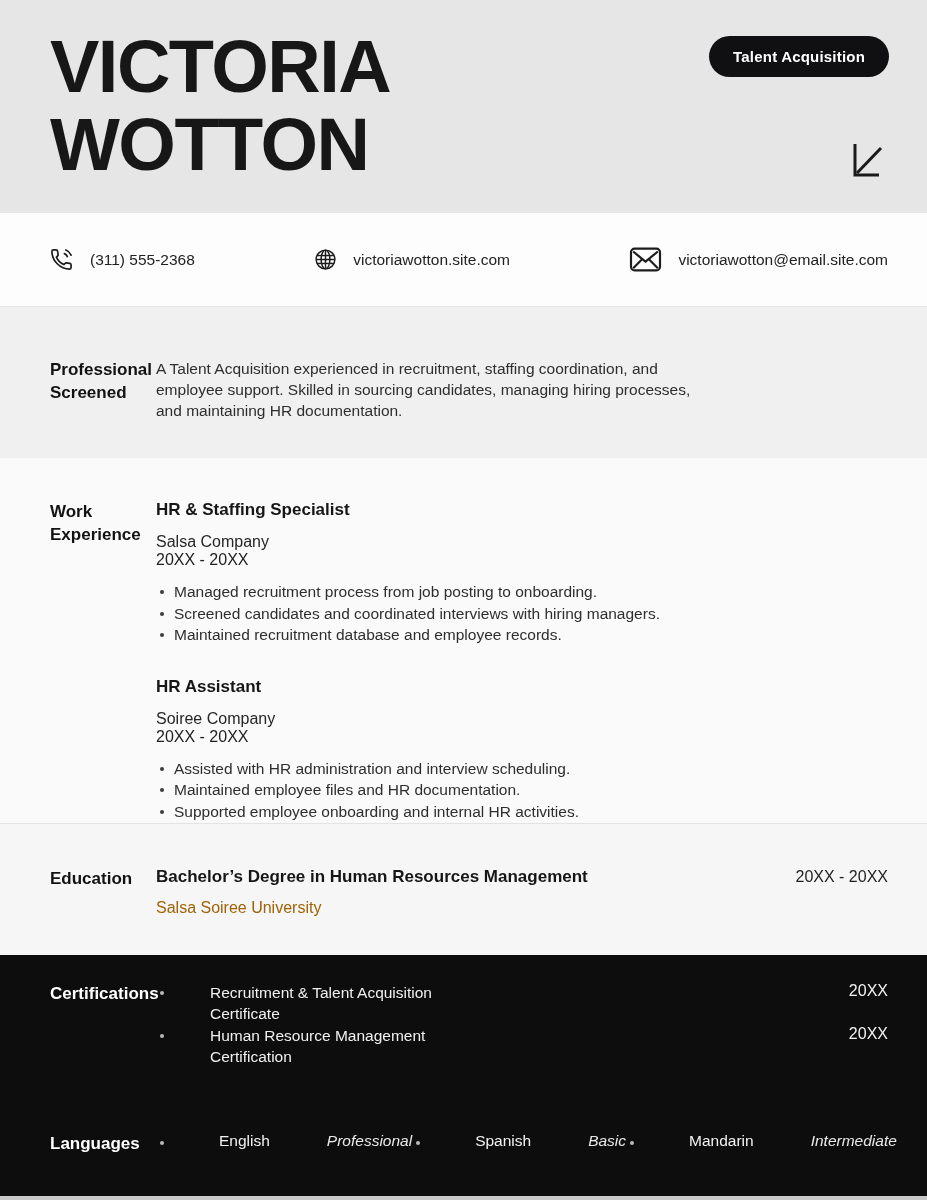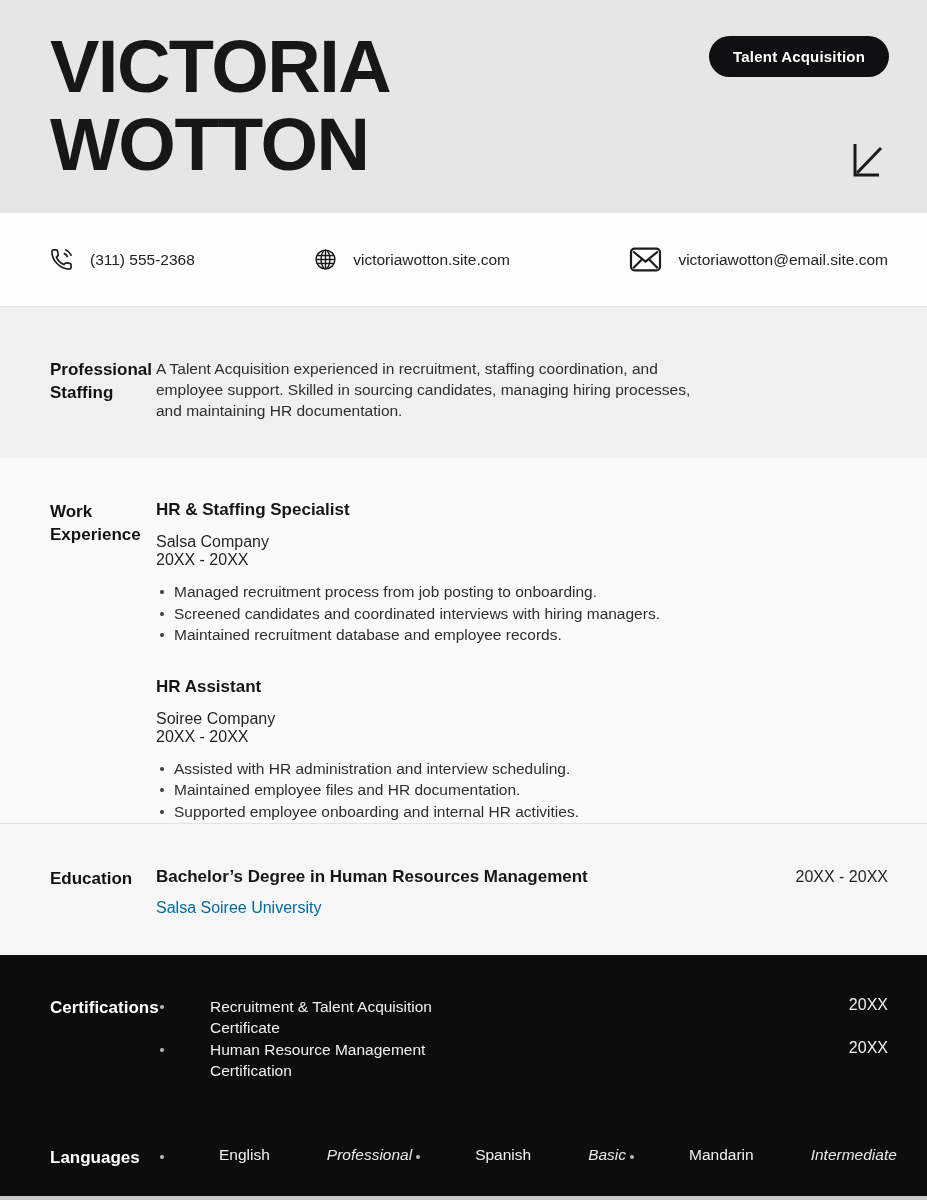--- a/index.html
+++ b/index.html
@@ -89,24 +89,24 @@
   .bullet-list { list-style: none; }
   .bullet-item { display: flex; font-size: 15.5px; line-height: 21.5px; color: #2e2e2e; }
   .dot {
     flex: 0 0 4px; width: 4px; height: 4px; border-radius: 50%;
     background: #3c3c3c; margin: 9px 10px 0 4px;
   }
 
   .edu-sec { height: 132px; background: #f6f6f6; padding-top: 43px; border-top: 1px solid #e3e3e3; }
   .degree-row { display: flex; justify-content: space-between; align-items: baseline; margin-bottom: 12px; }
   .degree-title { font-size: 17px; font-weight: 700; color: #161616; }
-  .school-name { font-size: 16px; color: #0369a1; }
-
-  
-  .dark-block { height: 241px; background: #0d0d0d; color: #f2f2f2; padding-top: 41px; }
+  .school-name { font-size: 16px; color: #a16207; }
+
+  
+  .dark-block { height: 241px; background: #0d0d0d; color: #f2f2f2; padding-top: 27px; }
   .dark-block .section { padding-right: 39px; }
   .dark-block .section-label { color: #ffffff; }
   .cert-row { display: flex; align-items: flex-start; margin-bottom: 1px; gap: 36px; }
   .cert-name { width: 272px; font-size: 15.5px; line-height: 21px; color: #f0f0f0; }
   .cert-year { margin-left: auto; font-size: 16px; color: #f2f2f2; white-space: nowrap; }
   .dark-block .dot { background: #b9b9b9; }
 
   .lang-sec { margin-top: 64px; }
   .lang-items { display: flex; justify-content: space-between; }
   .lang-item { display: flex; align-items: baseline; gap: 45px; }
@@ -166,21 +166,21 @@
           <path d="M3.5 4.5 L12 11.5 L20.5 4.5"></path>
           <path d="M3.5 16 L9.8 9.7"></path>
           <path d="M20.5 16 L14.2 9.7"></path>
         </svg>
       </span>
       <span>victoriawotton@email.site.com</span>
     </div>
   </div>
 
   <section class="section summary-sec">
-    <div class="section-label">Professional Staffing</div>
+    <div class="section-label">Professional Screened</div>
     <div class="section-content">
       <p class="summary-text">A Talent Acquisition experienced in recruitment, staffing coordination, and employee support. Skilled in sourcing candidates, managing hiring processes, and maintaining HR documentation.</p>
     </div>
   </section>
 
   <section class="section work-sec">
     <div class="section-label">Work Experience</div>
     <div class="section-content">
 
       <div class="job">

